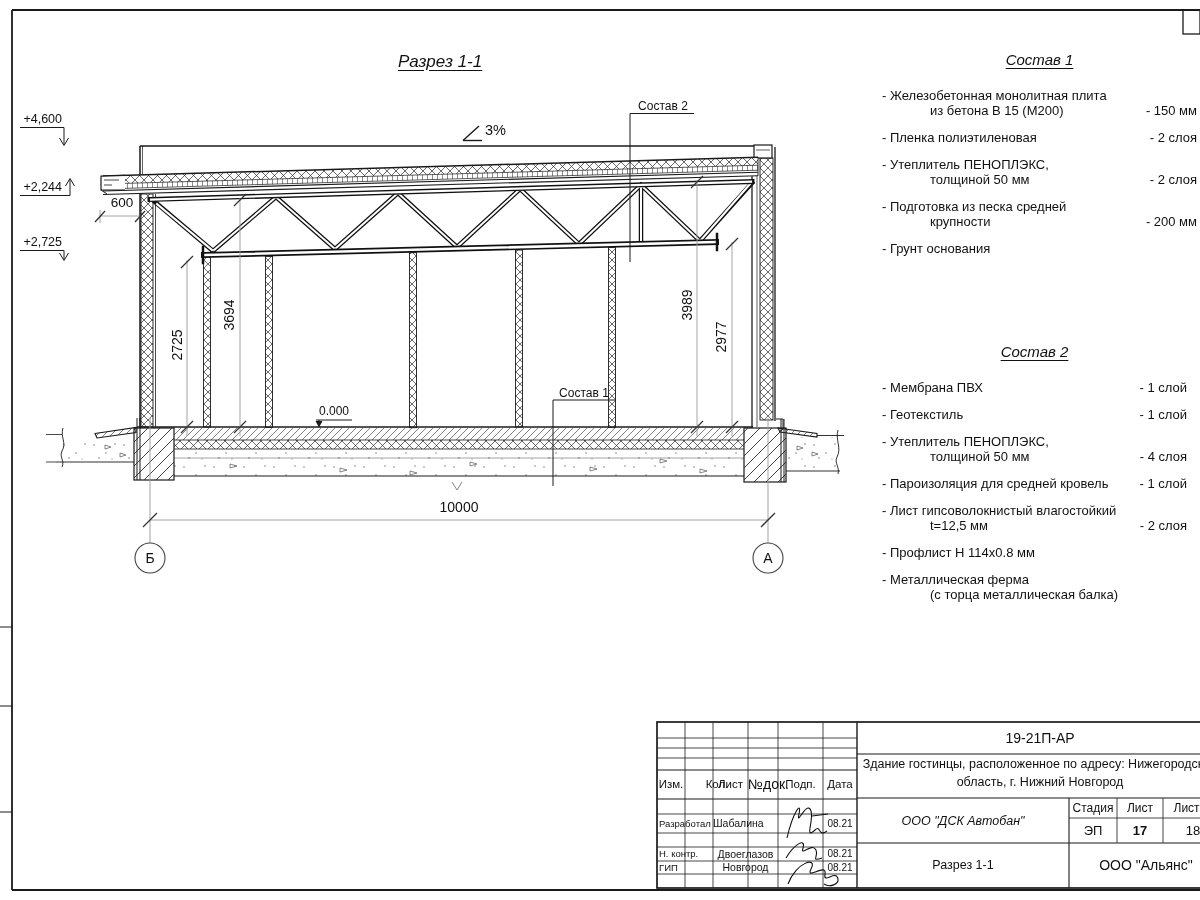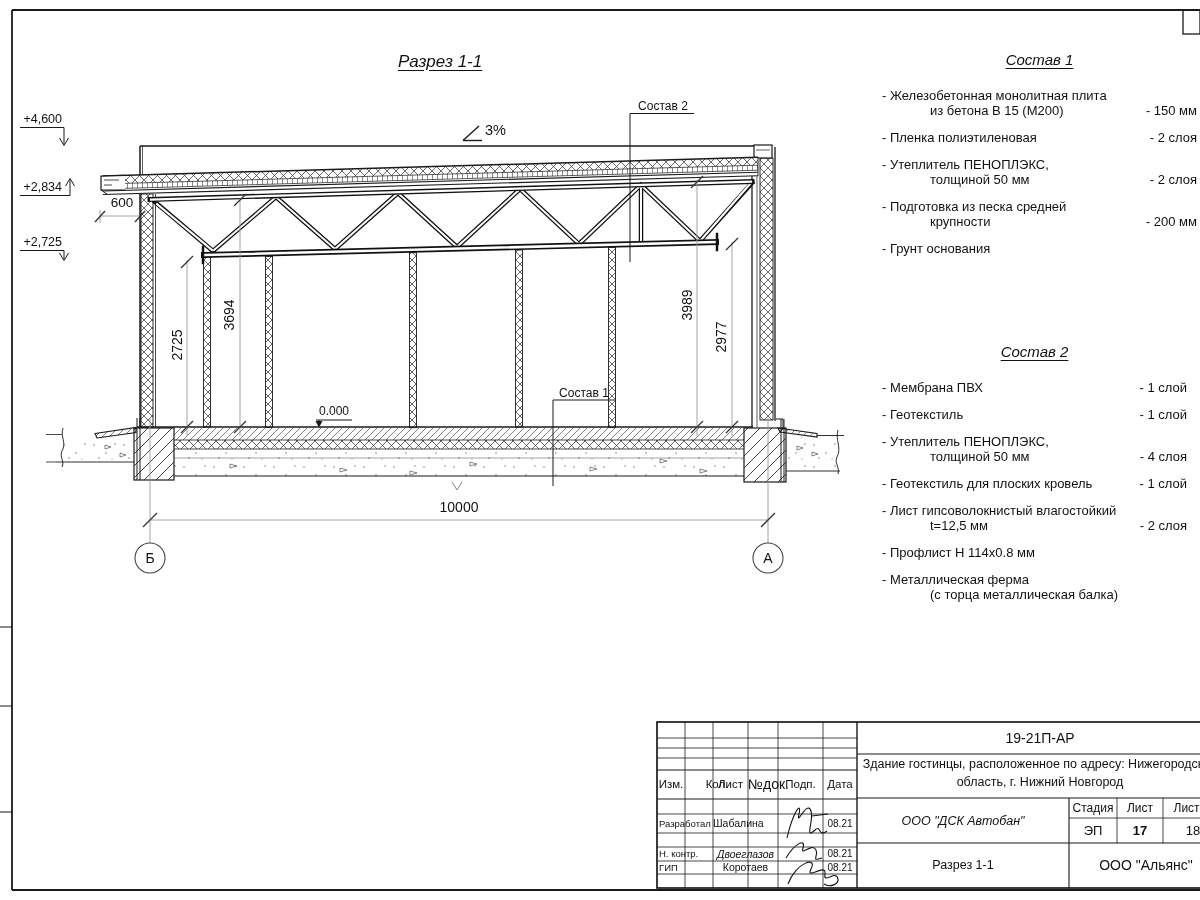--- a/index.html
+++ b/index.html
@@ -292,21 +292,21 @@
     <line x1="812" y1="816" x2="828" y2="814"></line>
   </g>
 </svg>
 
 <div class="t und" style="left:398px;top:52px;width:114px;font-size:17px;font-style:italic;">Разрез 1-1</div>
 <div class="t" style="left:485px;top:122px;font-size:14.5px;">3%</div>
 <div class="t ctr" style="left:630px;top:99px;width:66px;font-size:12px;">Состав 2</div>
 <div class="t ctr" style="left:551px;top:386px;width:66px;font-size:12px;">Состав 1</div>
 <div class="t ctr" style="left:314px;top:404px;width:40px;font-size:12px;">0.000</div>
 <div class="t rgt" style="left:16px;top:112px;width:46px;font-size:12.5px;">+4,600</div>
-<div class="t rgt" style="left:16px;top:180px;width:46px;font-size:12.5px;">+2,834</div>
+<div class="t rgt" style="left:16px;top:180px;width:46px;font-size:12.5px;">+2,244</div>
 <div class="t rgt" style="left:16px;top:235px;width:46px;font-size:12.5px;">+2,725</div>
 <div class="t ctr" style="left:102px;top:195px;width:40px;font-size:13.5px;">600</div>
 <div class="t ctr rot" style="left:147px;top:337px;width:60px;font-size:14px;">2725</div>
 <div class="t ctr rot" style="left:199px;top:307px;width:60px;font-size:14px;">3694</div>
 <div class="t ctr rot" style="left:657px;top:297px;width:60px;font-size:14px;">3989</div>
 <div class="t ctr rot" style="left:691px;top:329px;width:60px;font-size:14px;">2977</div>
 <div class="t ctr" style="left:429px;top:499px;width:60px;font-size:14px;">10000</div>
 <div class="t ctr" style="left:140px;top:550px;width:20px;font-size:14px;">Б</div>
 <div class="t ctr" style="left:758px;top:550px;width:20px;font-size:14px;">А</div>
 
@@ -363,21 +363,21 @@
   </div>
   <div class="item">
     <div class="itext">
           <div>- Утеплитель ПЕНОПЛЭКС,</div>
           <div class="l2">толщиной 50 мм</div>
         </div>
     <div class="ival">- 4 слоя</div>
   </div>
   <div class="item">
     <div class="itext">
-          <div>- Геотекстиль для плоских кровель</div>
+          <div>- Пароизоляция для средней кровель</div>
         </div>
     <div class="ival">- 1 слой</div>
   </div>
   <div class="item">
     <div class="itext">
           <div>- Лист гипсоволокнистый влагостойкий</div>
           <div class="l2">t=12,5 мм</div>
         </div>
     <div class="ival">- 2 слоя</div>
   </div>
@@ -413,19 +413,19 @@
 <div class="tb ctr" style="left:703px;top:770px;width:28px;height:29px;line-height:29px;font-size:11.5px;">Кол.</div>
 <div class="tb ctr" style="left:713px;top:770px;width:35px;height:29px;line-height:29px;font-size:11.5px;">Лист</div>
 <div class="tb ctr" style="left:748px;top:770px;width:30px;height:29px;line-height:29px;font-size:14px;">№док.</div>
 <div class="tb ctr" style="left:778px;top:770px;width:45px;height:29px;line-height:29px;font-size:11.5px;">Подп.</div>
 <div class="tb ctr" style="left:823px;top:770px;width:34px;height:29px;line-height:29px;font-size:11.5px;">Дата</div>
 
 <div class="tb" style="left:659px;top:814px;width:54px;height:19px;line-height:19px;font-size:9.5px;">Разработал</div>
 <div class="tb ctr" style="left:713px;top:814px;width:48px;height:19px;line-height:19px;font-size:10.5px;">Шабалина</div>
 <div class="tb ctr" style="left:823px;top:814px;width:34px;height:19px;line-height:19px;font-size:10px;">08.21</div>
 <div class="tb" style="left:659px;top:847px;width:54px;height:14px;line-height:14px;font-size:9.5px;">Н. контр.</div>
-<div class="tb ctr" style="left:713px;top:847px;width:65px;height:14px;line-height:14px;font-size:10.5px;font-style:italic;">Двоеглазов</div>
+<div class="tb ctr" style="left:713px;top:847px;width:65px;height:14px;line-height:14px;font-size:10.5px;">Двоеглазов</div>
 <div class="tb ctr" style="left:823px;top:847px;width:34px;height:14px;line-height:14px;font-size:10px;">08.21</div>
 <div class="tb" style="left:659px;top:861px;width:54px;height:13px;line-height:13px;font-size:9.5px;">ГИП</div>
-<div class="tb ctr" style="left:713px;top:861px;width:65px;height:13px;line-height:13px;font-size:10.5px;">Коротаев</div>
+<div class="tb ctr" style="left:713px;top:861px;width:65px;height:13px;line-height:13px;font-size:10.5px;">Новгород</div>
 <div class="tb ctr" style="left:823px;top:861px;width:34px;height:13px;line-height:13px;font-size:10px;">08.21</div>
 
 </div>
 
 </body></html>

